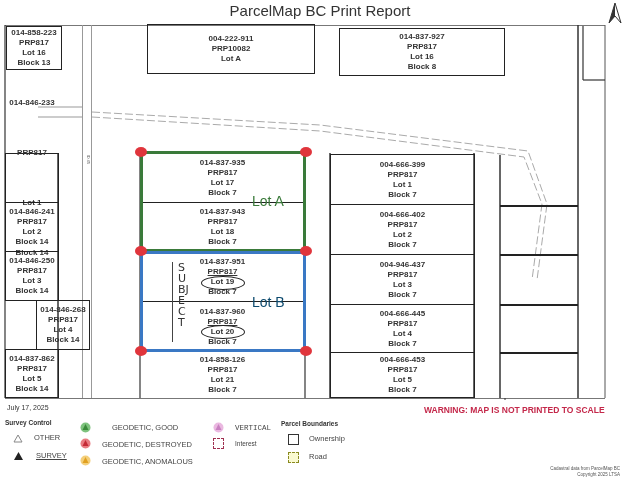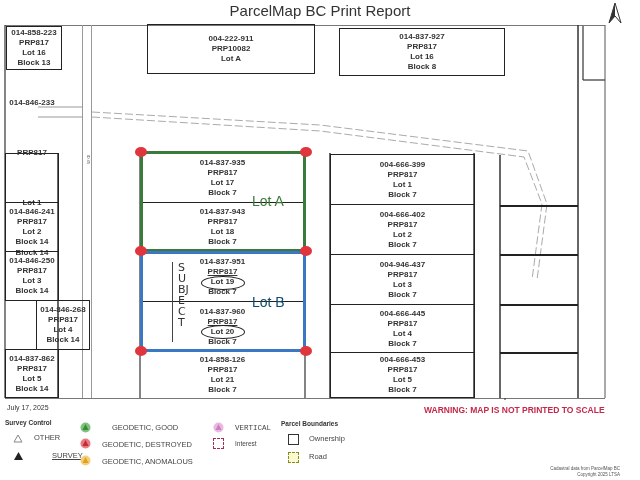--- a/index.html
+++ b/index.html
@@ -206,21 +206,21 @@
   <div class="legend-h" style="left:5px;top:419px;">Survey Control</div>
 
   <svg style="position:absolute;left:13px;top:434px;" width="10" height="9">
       <polygon points="5,1 9,8 1,8" fill="none" stroke="#888" stroke-width="1"></polygon>
     </svg>
   <div class="legend-t" style="left:34px;top:433px;">OTHER</div>
 
   <svg style="position:absolute;left:14px;top:452px;" width="9" height="8">
       <polygon points="4.5,0 9,8 0,8" fill="#222"></polygon>
     </svg>
-  <div class="legend-t" style="left:52px;top:451px;text-decoration:underline;">SURVEY</div>
+  <div class="legend-t" style="left:36px;top:451px;text-decoration:underline;">SURVEY</div>
 
   <svg style="position:absolute;left:80px;top:422px;" width="11" height="11">
       <circle cx="5.5" cy="5.5" r="5" fill="#7dc27d"></circle>
       <polygon points="5.5,2 8.5,8 2.5,8" fill="#3a8a3a"></polygon>
     </svg>
   <div class="legend-t" style="left:112px;top:423px;">GEODETIC, GOOD</div>
 
   <svg style="position:absolute;left:80px;top:438px;" width="11" height="11">
       <circle cx="5.5" cy="5.5" r="5" fill="#e87a80"></circle>
       <polygon points="5.5,2 8.5,8 2.5,8" fill="#c42a35"></polygon>

